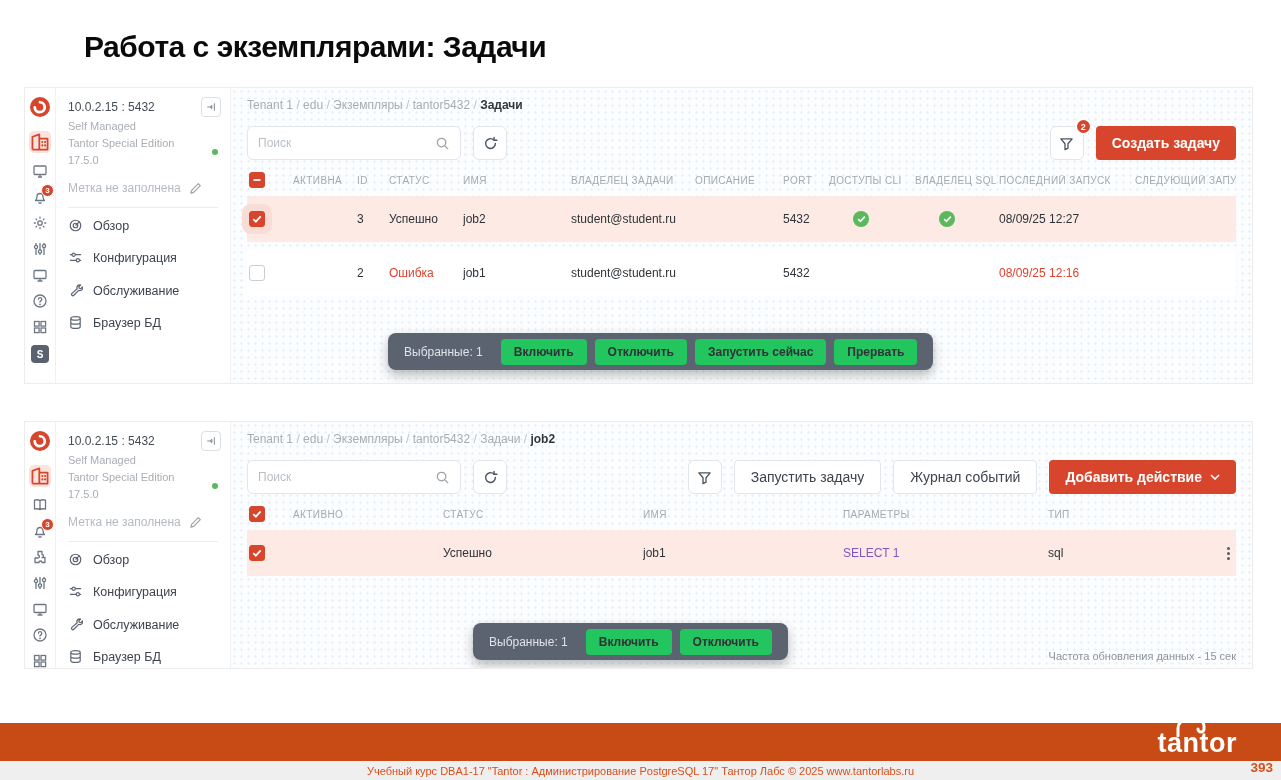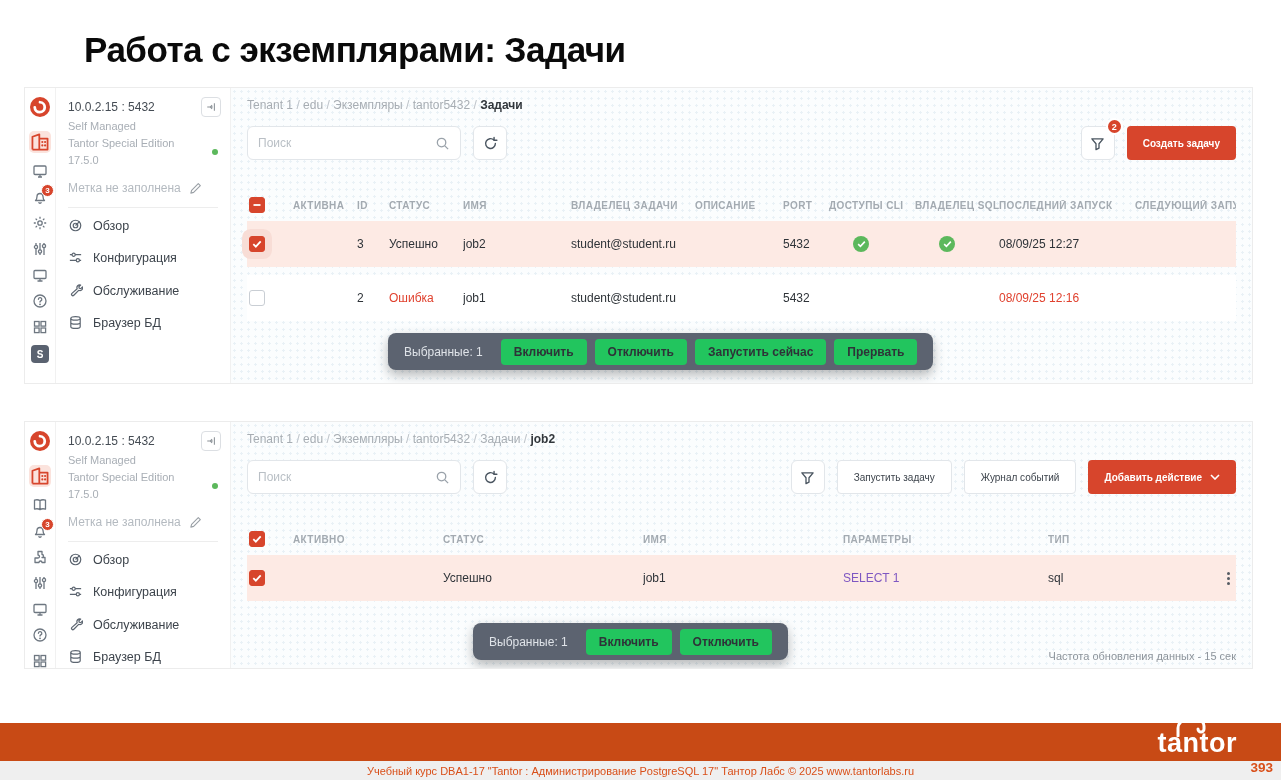--- a/index.html
+++ b/index.html
@@ -1,20 +1,20 @@
 <!DOCTYPE html>
 <html><head>
 <meta charset="utf-8">
 <style>
   *{margin:0;padding:0;box-sizing:border-box}
   html,body{width:1281px;height:780px;overflow:hidden;background:#fff;
     font-family:"Liberation Sans",sans-serif;position:relative}
   svg{display:block}
 
-  .slide-title{position:absolute;left:84px;top:30px;font-size:35px;font-weight:700;
+  .slide-title{position:absolute;left:84px;top:30px;font-size:30px;font-weight:700;
     color:#0a0a0a;letter-spacing:-.5px}
 
   
   .card{position:absolute;left:25px;width:1227px;background:#fff;display:flex;
     overflow:hidden;box-shadow:0 0 0 1px #ececec}
   .card1{top:88px;height:295px}
   .card2{top:422px;height:246px}
 
   
   .rail{width:30px;display:flex;flex-direction:column;align-items:center;
@@ -67,30 +67,30 @@
   .search input::placeholder{color:#b9bfc5}
   .search svg{width:15px;height:15px;color:#9aa2aa;flex:none}
   .sq-btn{width:34px;height:34px;background:#fff;border:1px solid #e2e6ea;border-radius:6px;
     display:flex;align-items:center;justify-content:center;color:#4a5560;flex:none}
   .sq-btn svg{width:15px;height:15px}
   .spacer{flex:1}
   .filter-wrap{position:relative;flex:none}
   .fbadge{position:absolute;top:-8px;right:-8px;width:17px;height:17px;border-radius:50%;
     background:#d7452c;color:#fff;font-size:9px;font-weight:700;border:2px solid #fff;
     display:flex;align-items:center;justify-content:center}
-  .btn{height:34px;border-radius:4px;font-size:10px;display:flex;align-items:center;
+  .btn{height:34px;border-radius:4px;font-size:14px;display:flex;align-items:center;
     gap:8px;padding:8px 16px;white-space:nowrap;flex:none}
   .btn.white{background:#fff;border:1px solid #e2e6ea;color:#3d444c}
   .btn.red{background:#d7452c;border:none;color:#fff;font-weight:700}
   .btn.red svg{width:10px;height:6px}
 
   
   .grid1{display:grid;grid-template-columns:46px 64px 32px 74px 108px 124px 88px 46px 86px 84px 136px minmax(0,1fr);align-items:center}
   .grid2{display:grid;grid-template-columns:46px 150px 200px 200px 205px minmax(0,1fr) 28px;align-items:center}
-  .thead{margin-top:37px;font-size:10px;font-weight:700;letter-spacing:.4px;color:#a3aab1}
+  .thead{margin-top:12px;font-size:10px;font-weight:400;letter-spacing:.4px;color:#a3aab1}
   .hcell,.cell{white-space:nowrap;overflow:hidden}
   .row{height:46px;font-size:12px;color:#2e3338;margin-top:8px}
   .row.selected{background:#fdeae4}
   .row.white{background:#fff}
   .cbx{width:16px;height:16px;border-radius:3px;border:1.5px solid #c9ced4;background:#fff;flex:none}
   .cbx.filled{background:#d7452c;border-color:#d7452c;display:flex;align-items:center;justify-content:center}
   .cbx.filled svg{width:10px;height:8px}
   .halo{box-shadow:0 0 0 7px #f8ddd6}
   .cb-cell{display:flex;padding-left:2px}
   .tgl{width:30px;height:12px;border-radius:6px;background:#d8dce0;position:relative;flex:none}

